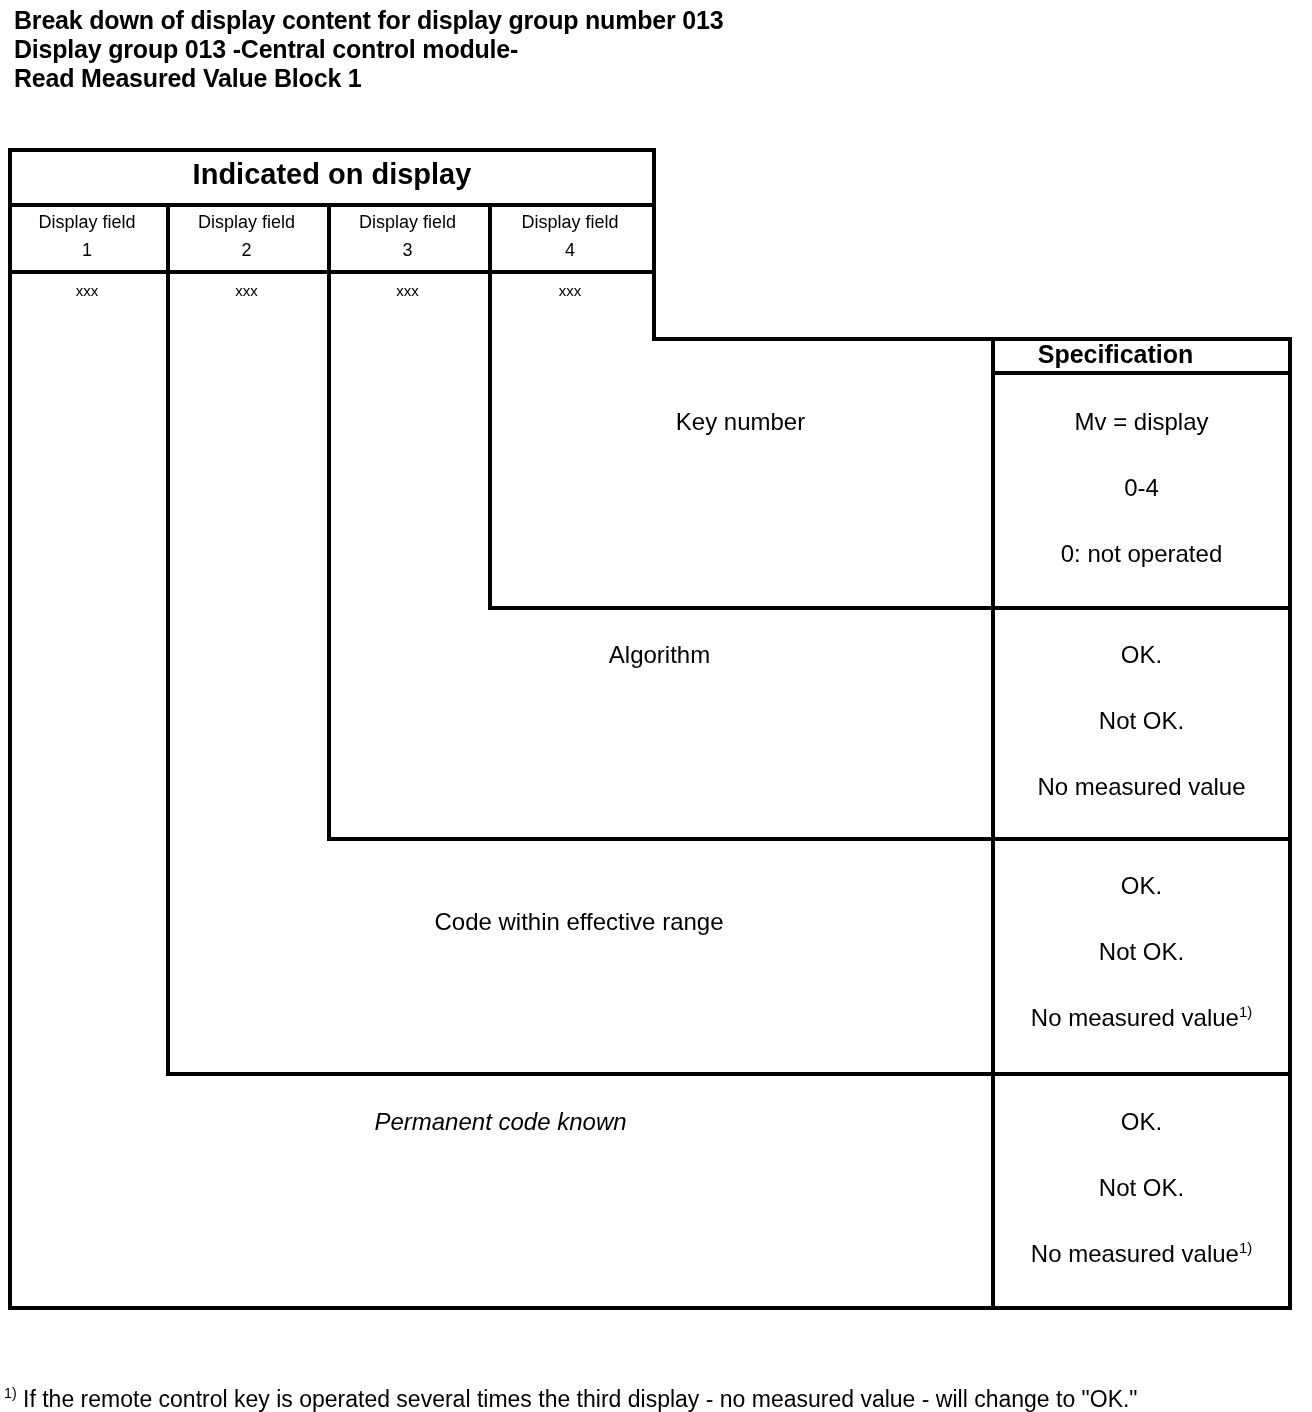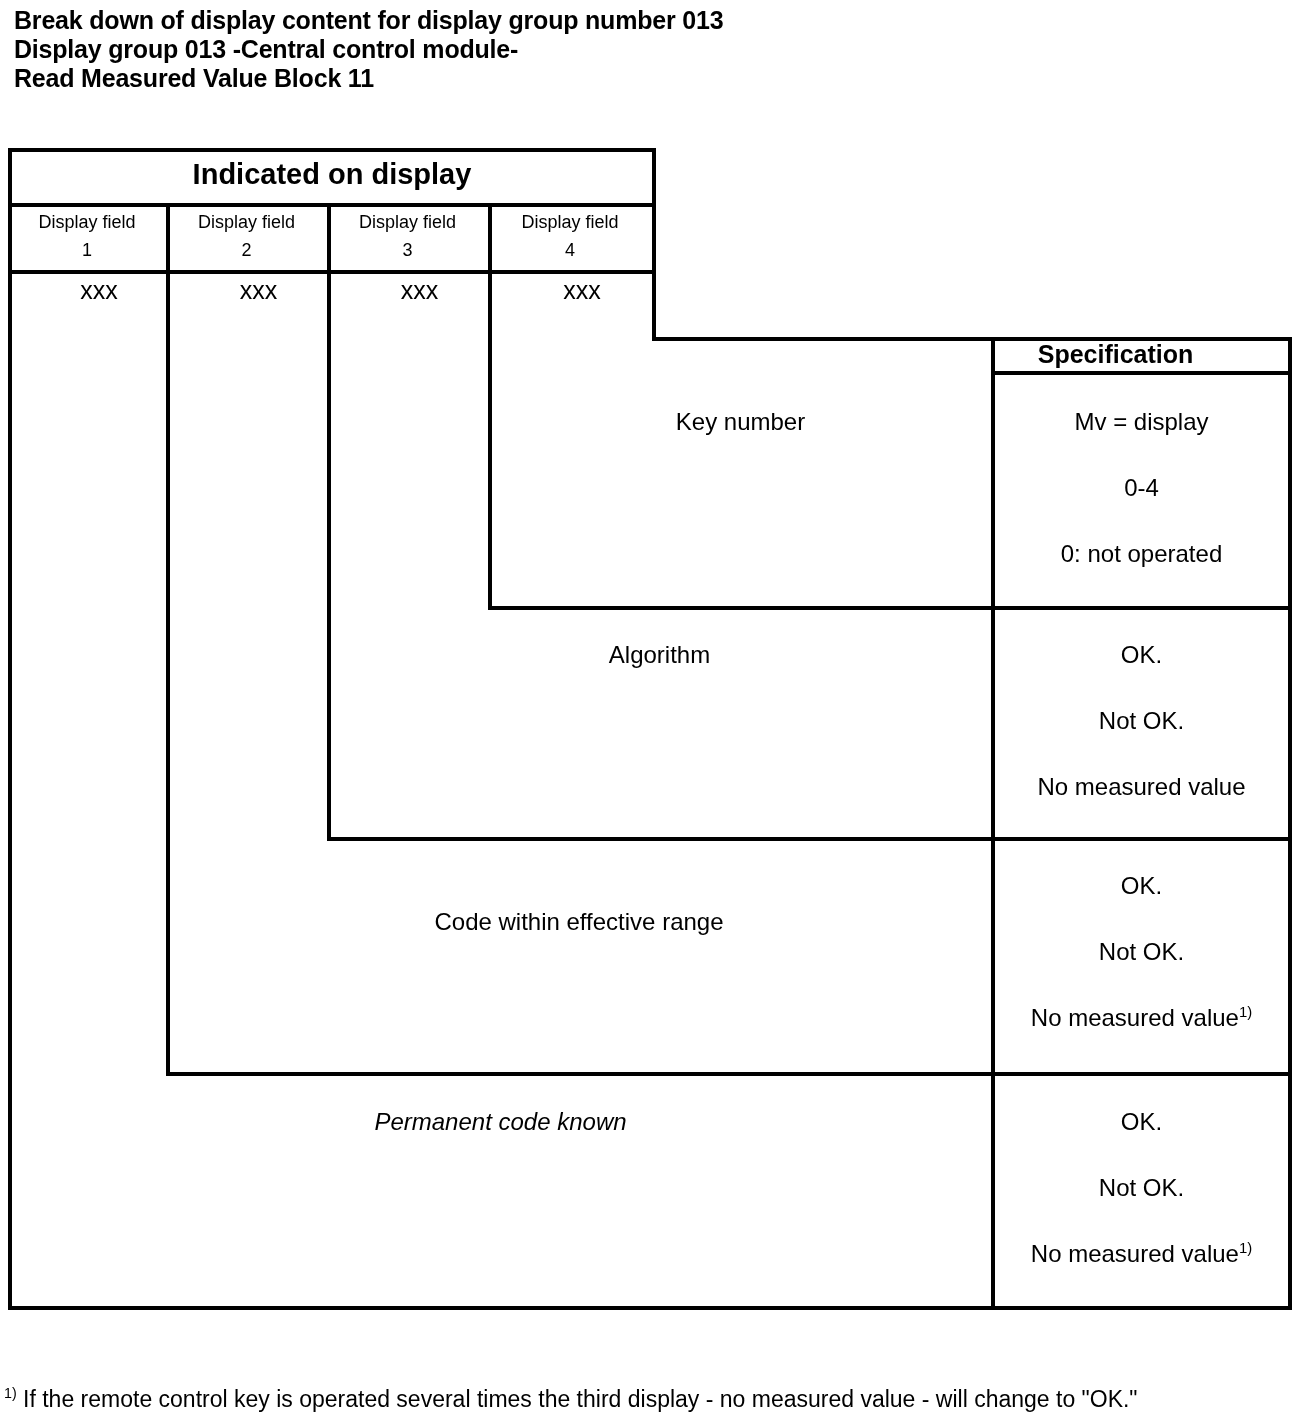--- a/index.html
+++ b/index.html
@@ -63,23 +63,22 @@
     font-size: 29px;
     font-weight: bold;
     text-align: center;
   }
   .hdr-col {
     font-size: 18px;
     text-align: center;
     line-height: 28px;
   }
   .xxx {
-    font-size: 25px;
-    text-align: center;
-    padding-left: 12px;
+    font-size: 15px;
+    text-align: center;
   }
   .hdr-spec {
     font-size: 25px;
     font-weight: bold;
     text-align: center;
   }
   .row-label {
     font-size: 24px;
     text-align: center;
   }
@@ -110,21 +109,21 @@
     font-weight: 500;
     margin-top: 44px;
   }
 </style>
 </head>
 <body>
 
 <div class="title-block">
   <div class="title-line">Break down of display content for display group number 013</div>
   <div class="title-line">Display group 013 -Central control module-</div>
-  <div class="title-line">Read Measured Value Block 11</div>
+  <div class="title-line">Read Measured Value Block 1</div>
 </div>
 
 <div class="table-area">
 
   <div class="hline" style="left:8px;   top:148px;  width:648px;"></div>
   <div class="hline" style="left:8px;   top:203px;  width:648px;"></div>
   <div class="hline" style="left:8px;   top:270px;  width:648px;"></div>
   <div class="hline" style="left:652px; top:337px;  width:640px;"></div>
   <div class="hline" style="left:991px; top:337px;  width:301px;"></div>
   <div class="hline" style="left:991px; top:371px;  width:301px;"></div>

